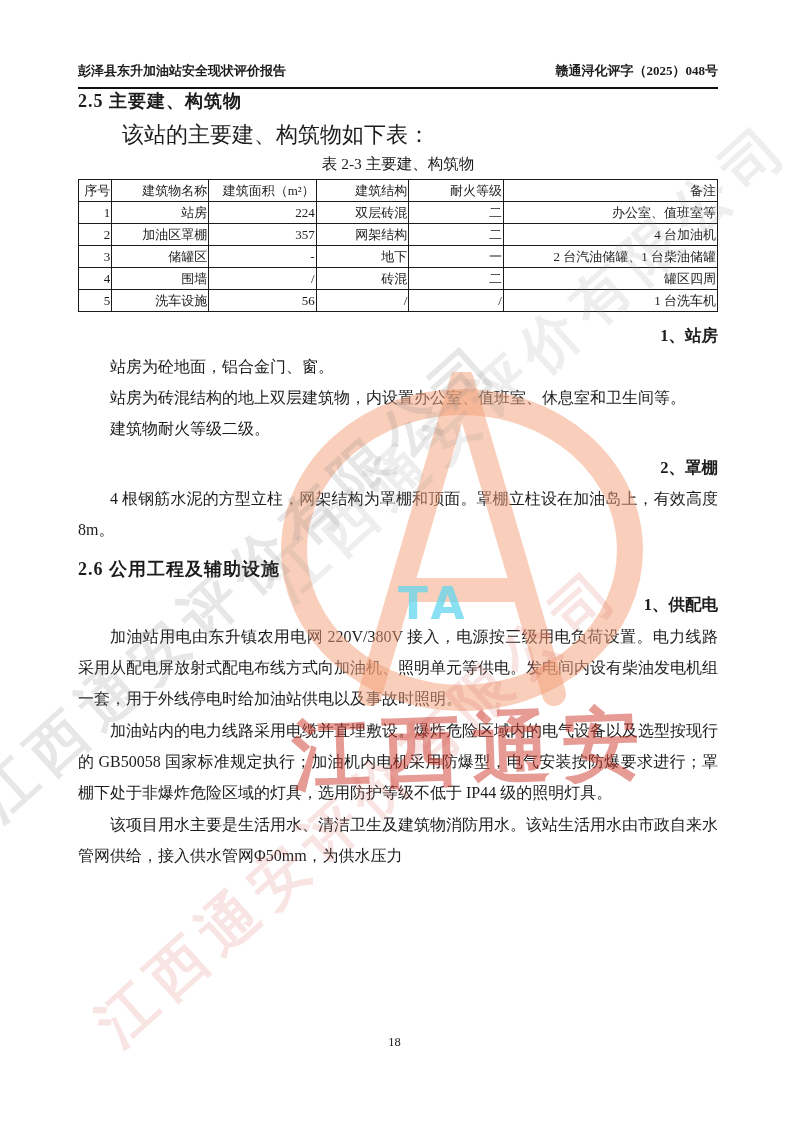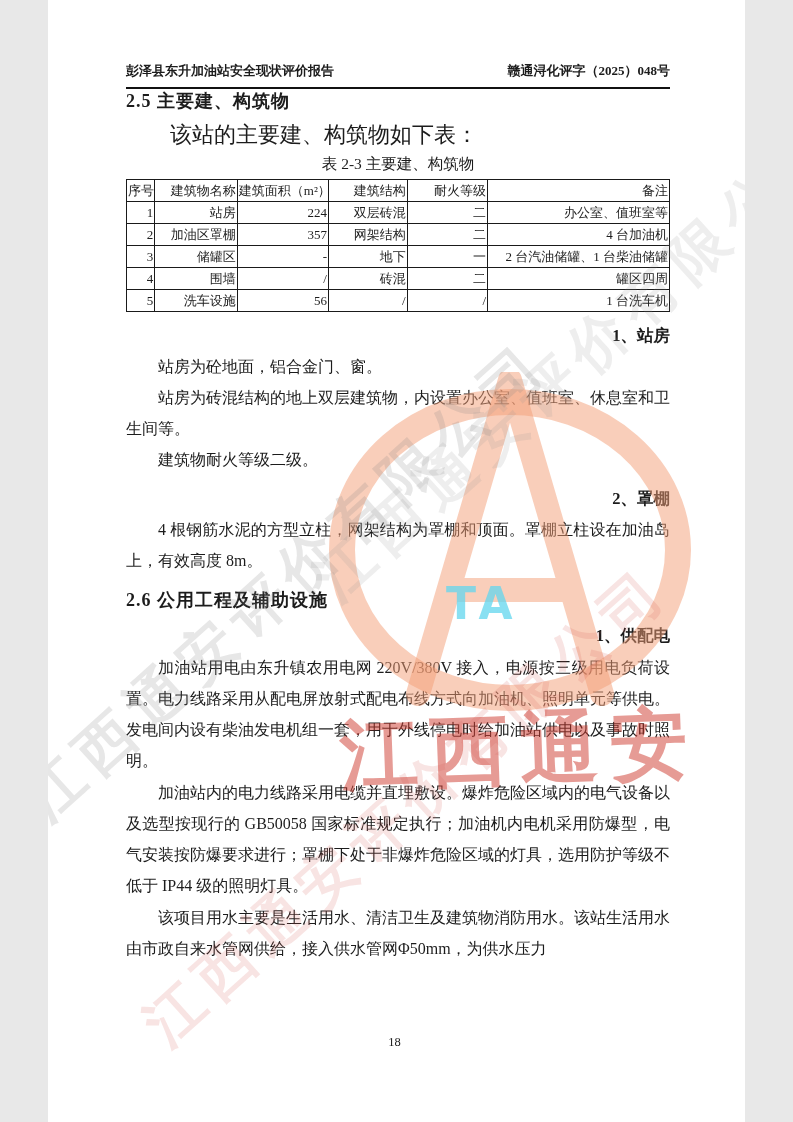--- a/index.html
+++ b/index.html
@@ -1,19 +1,19 @@
 <!DOCTYPE html>
 <html><head>
 <meta charset="utf-8">
 <style>
   * { margin: 0; padding: 0; box-sizing: border-box; }
   html, body { background: #e8e8e8; }
   .page {
     position: relative;
-    width: 697px;
+    width: 793px;
     height: 1122px;
     margin: 0 auto;
     background: #ffffff;
     font-family: "Liberation Serif", "DejaVu Serif", serif;
     color: #1c1c1c;
     overflow: hidden;
   }
   .content {
     position: relative;
     z-index: 1;

